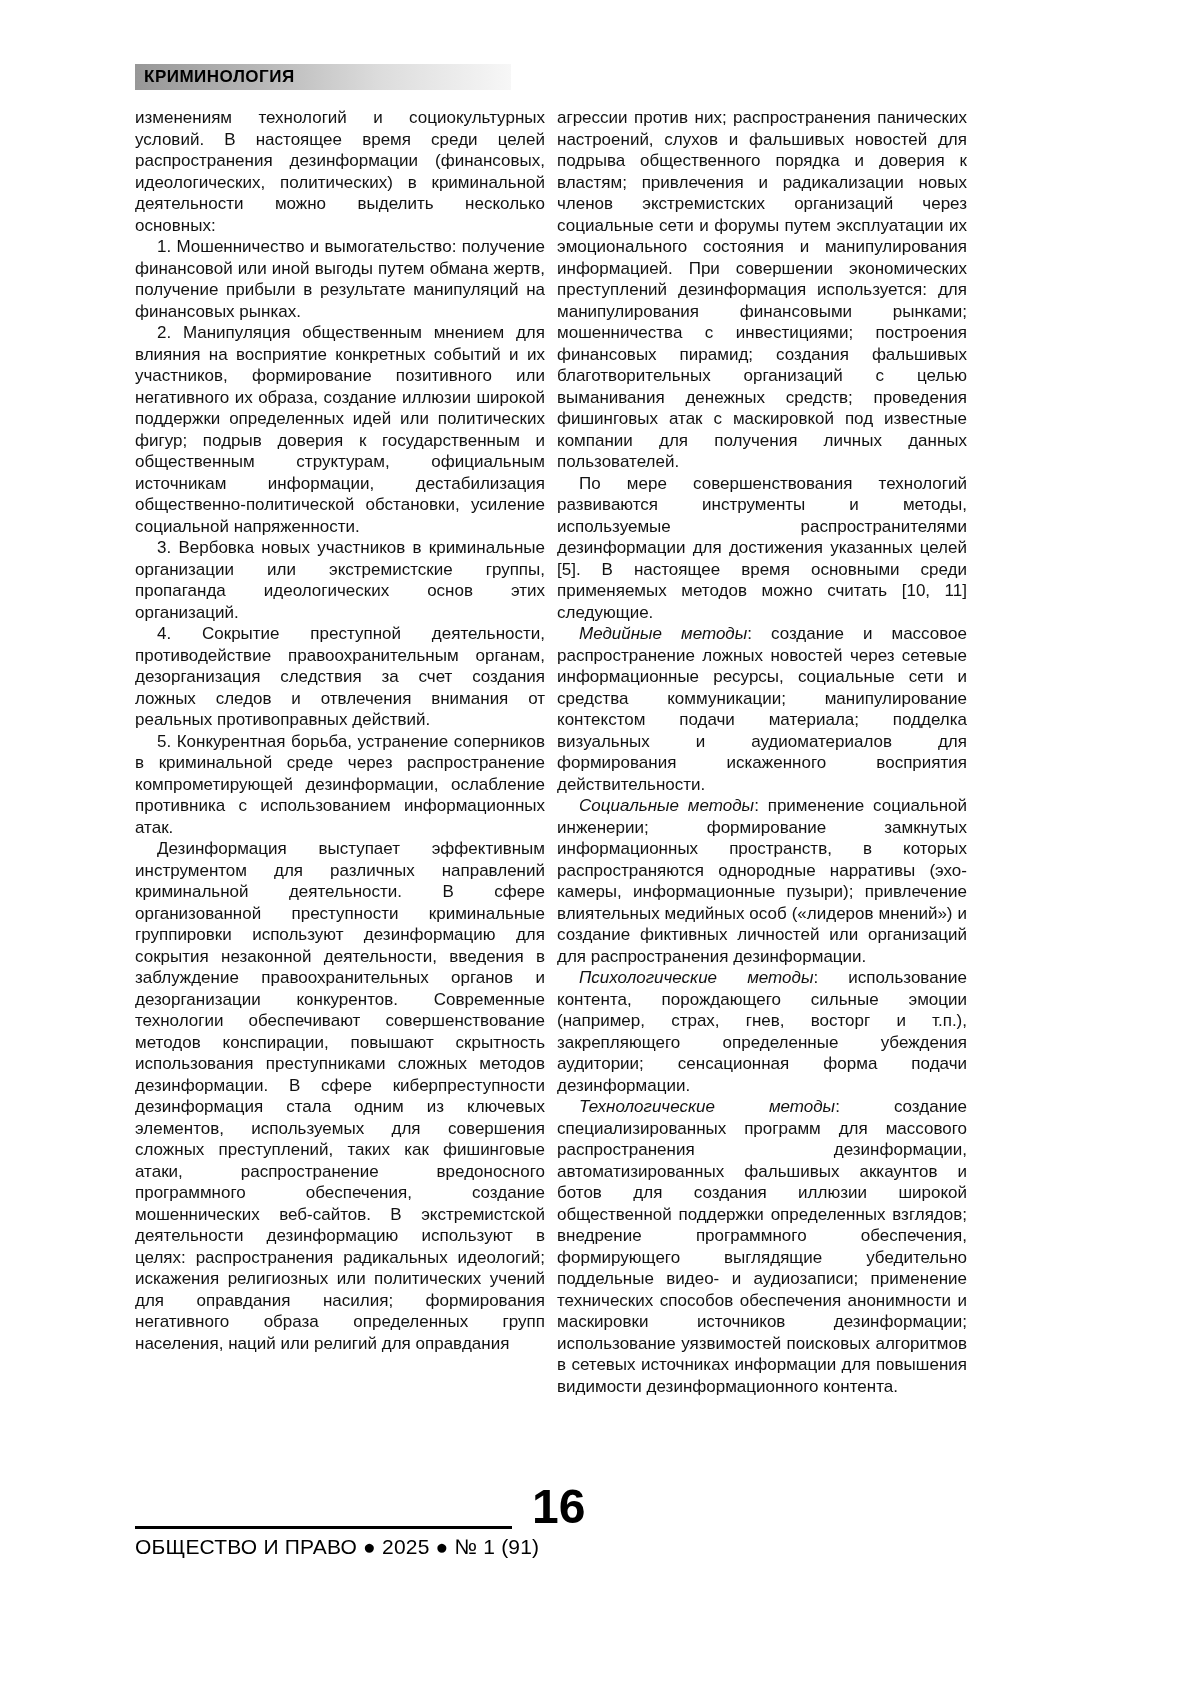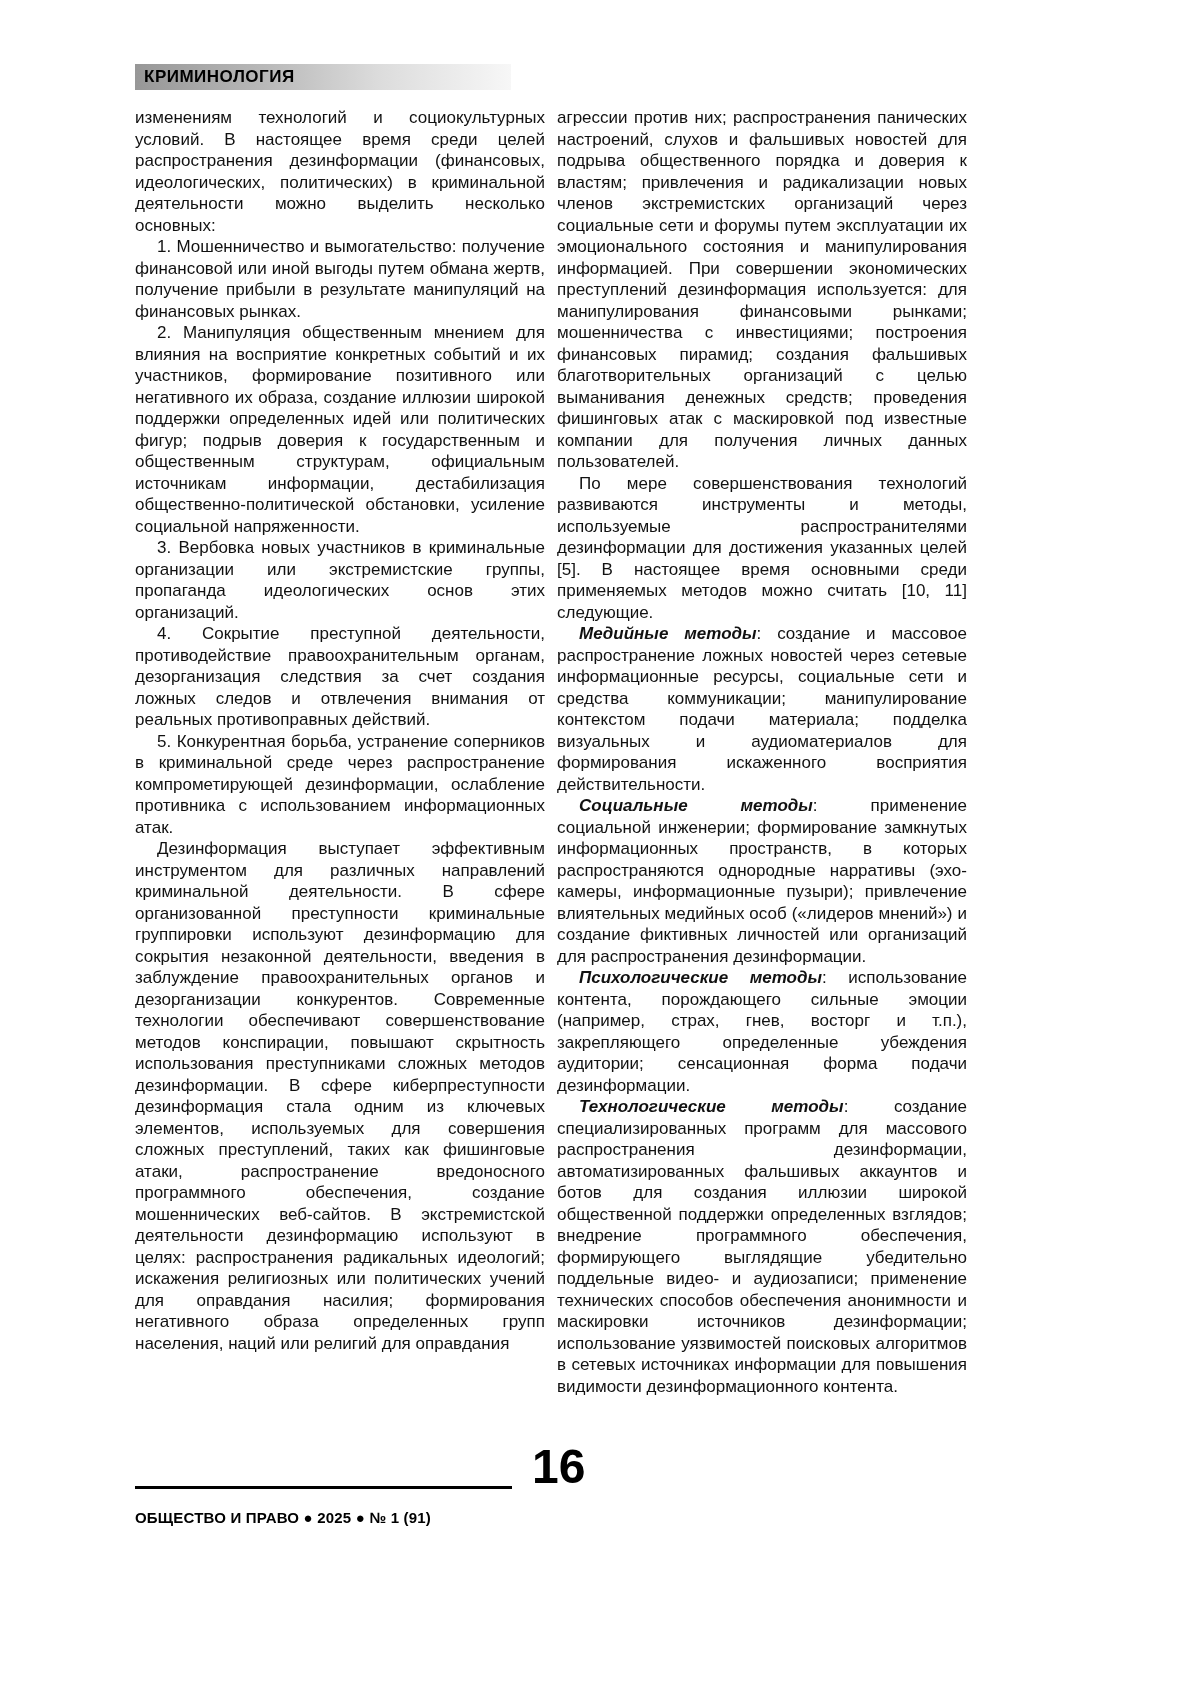--- a/index.html
+++ b/index.html
@@ -54,49 +54,49 @@
     padding: 0;
   }
   .col p.indent {
     text-indent: 22px;
   }
   .col p.noindent {
     text-indent: 0;
   }
   .lead {
     font-style: italic;
-    font-weight: bold;
   }
   .footer {
     position: absolute;
     left: 135px;
     top: 1445px;
     width: 846px;
   }
   .footer-row {
     display: flex;
     align-items: flex-end;
+    margin-top: 40px;
   }
   .footer-rule {
     width: 377px;
     height: 0;
     border-bottom: 3px solid #000000;
   }
   .page-number {
     font-size: 48px;
     font-weight: bold;
     line-height: 0.92;
     margin-left: 20px;
     color: #000000;
   }
   .journal-line {
     width: 377px;
-    font-weight: bold;
-    font-size: 15px;
-    margin-top: 20px;
+    font-weight: normal;
+    font-size: 21px;
+    margin-top: 6px;
     letter-spacing: 0.2px;
     color: #000000;
     white-space: nowrap;
   }
 </style>
 </head>
 <body>
 
 <div class="page">
   <div class="content">

